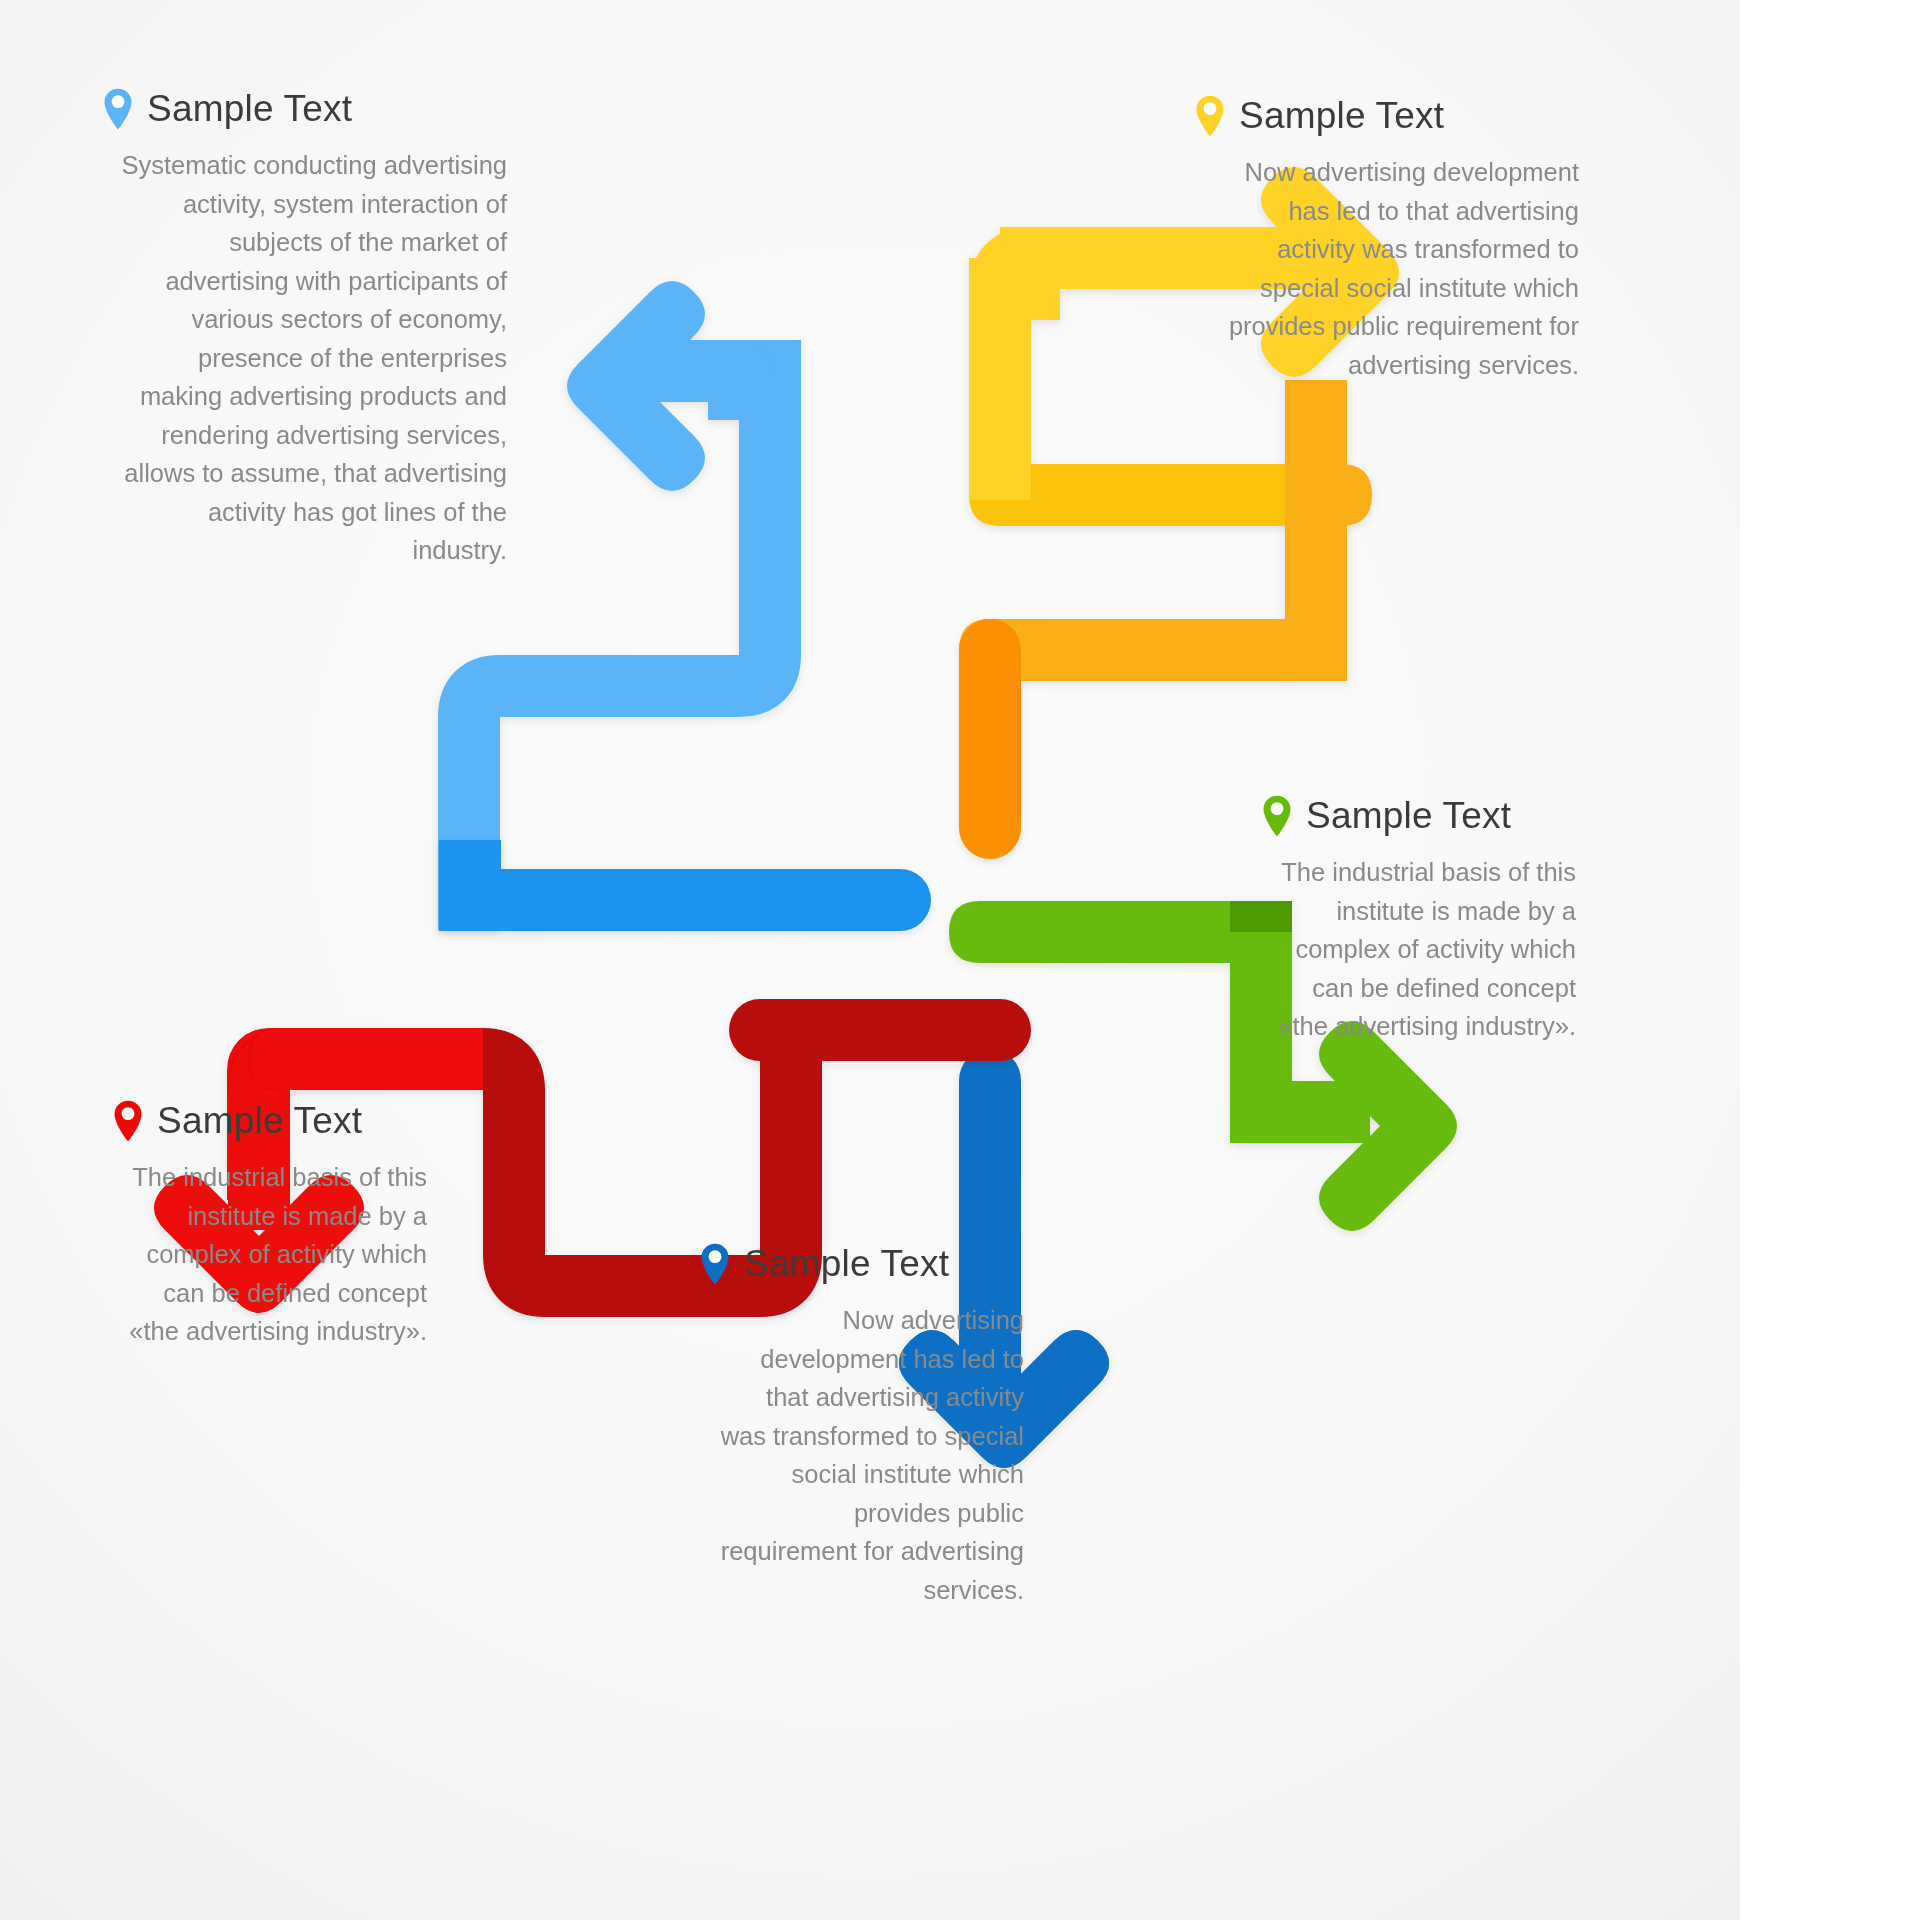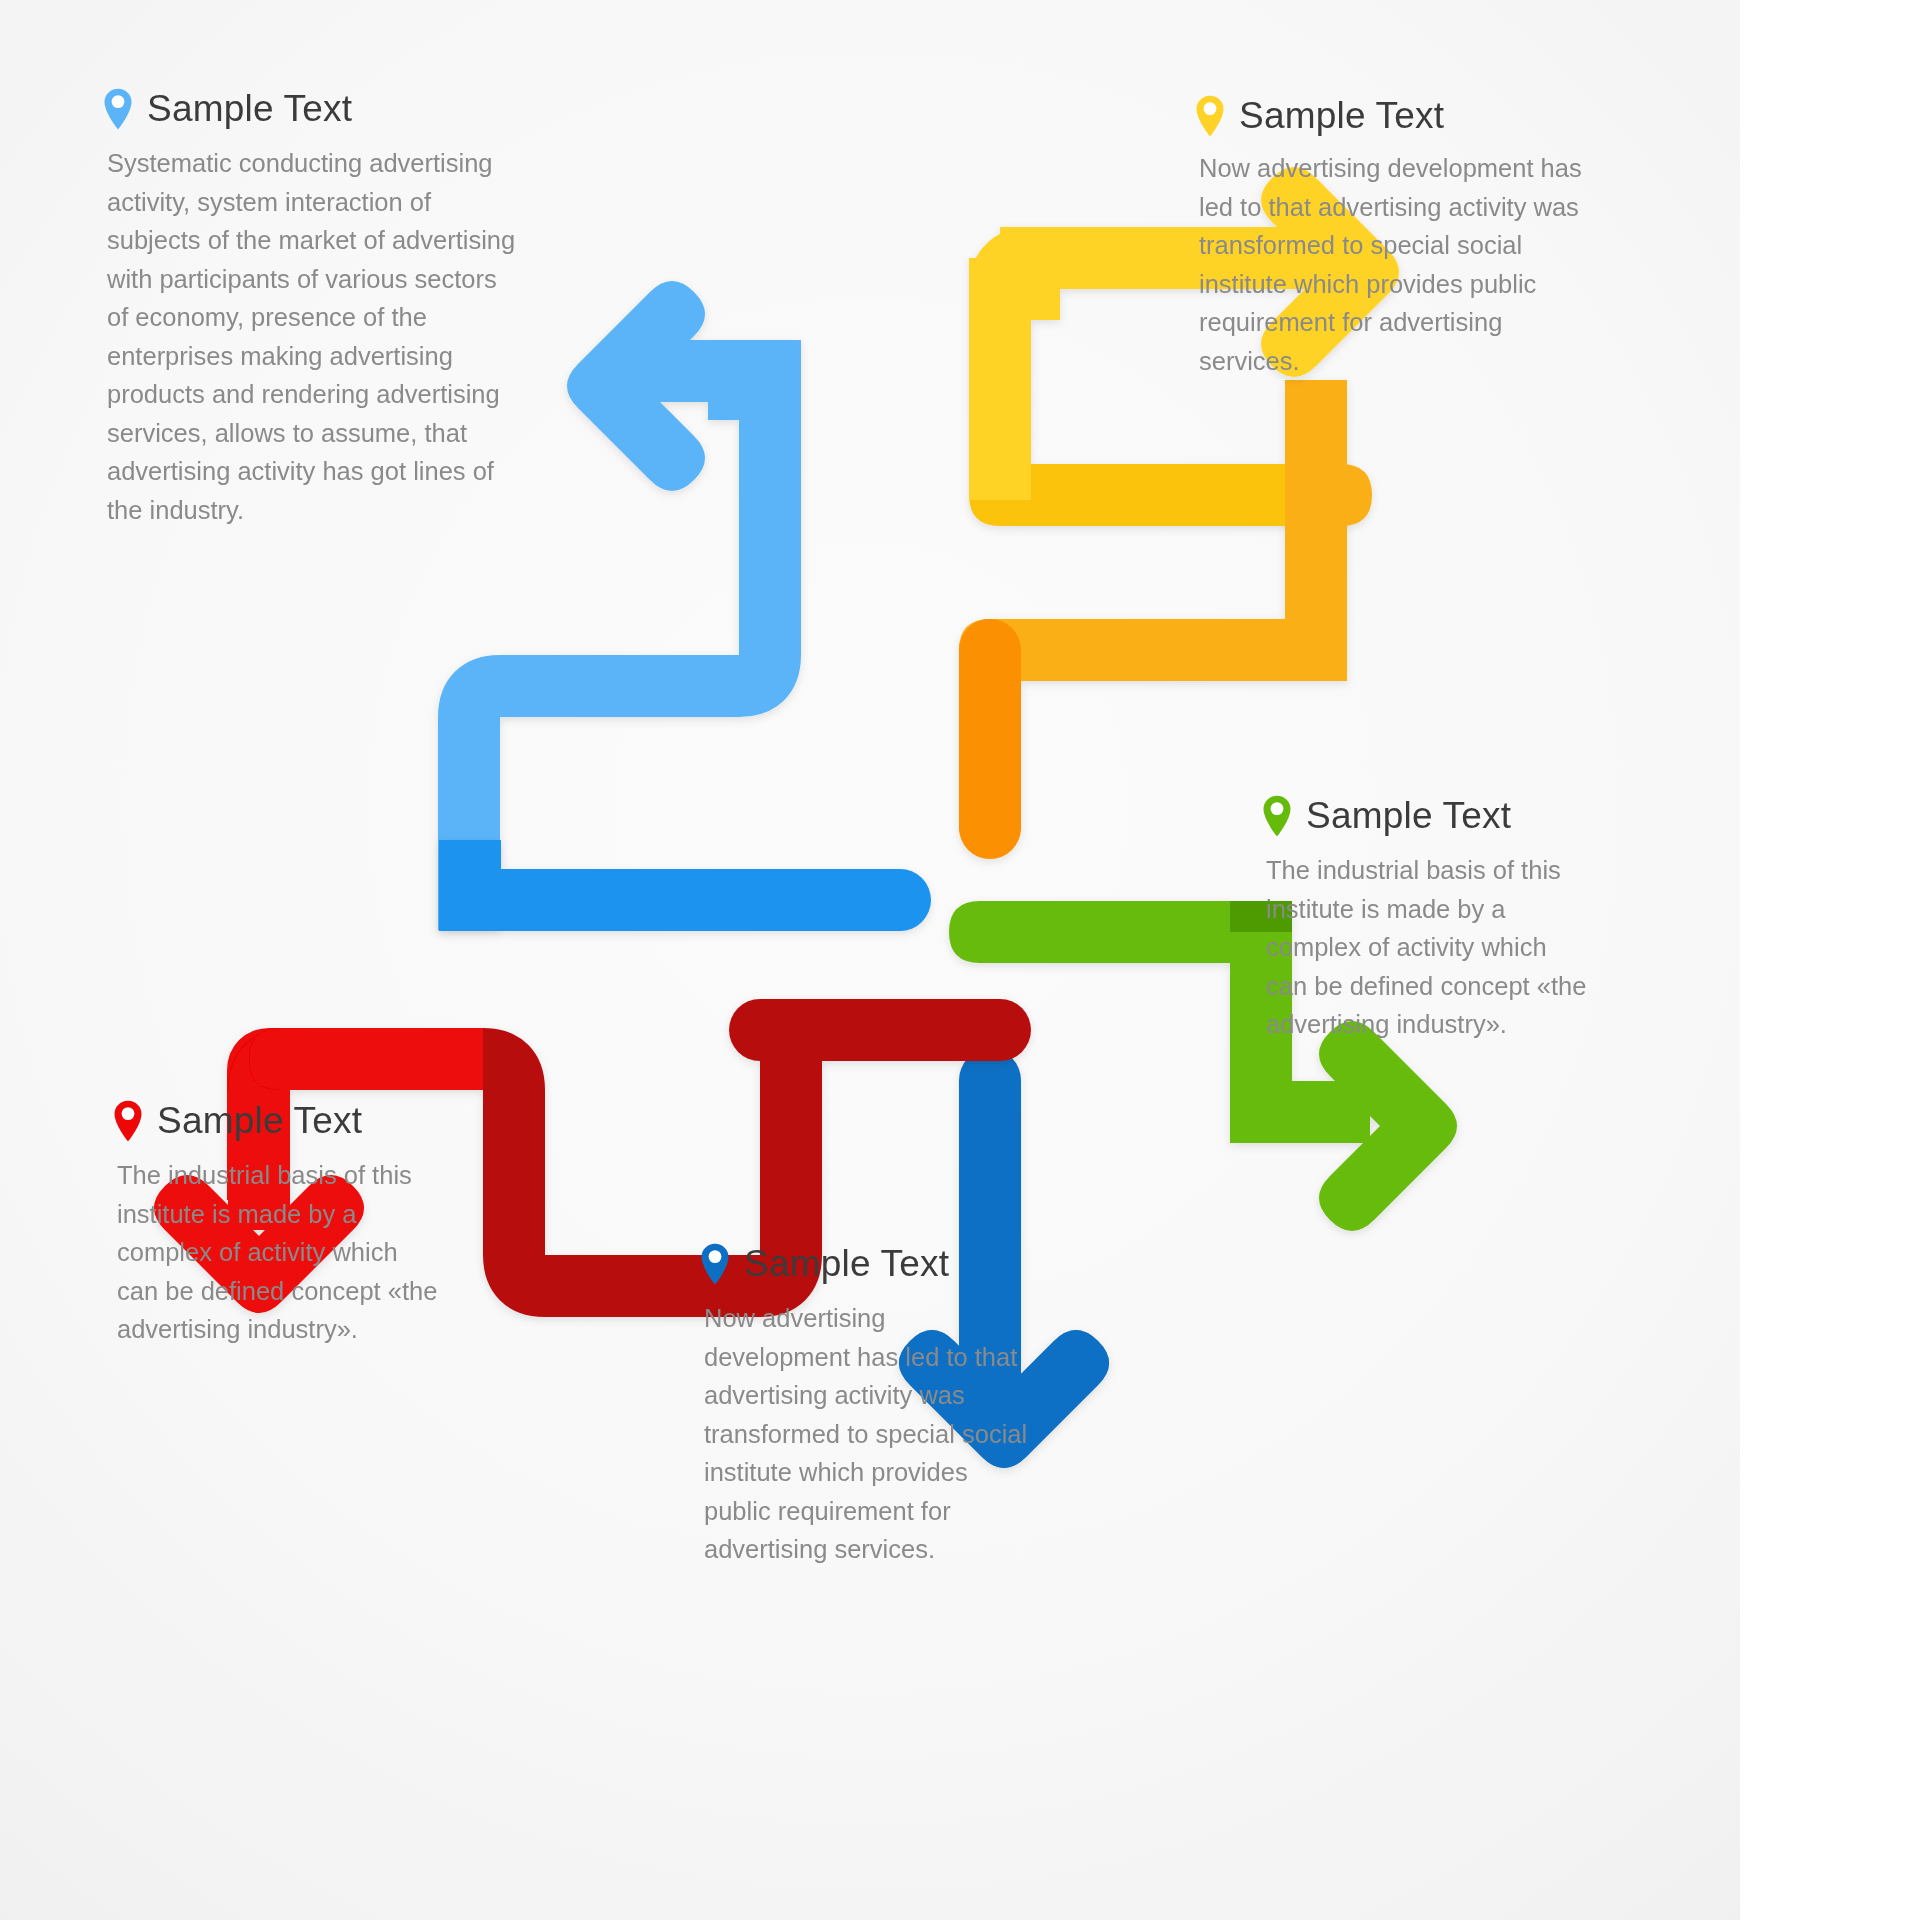--- a/index.html
+++ b/index.html
@@ -6,20 +6,21 @@
   html, body {
     width: 1920px; height: 1920px;
     overflow: hidden;
     font-family: "Liberation Sans", sans-serif;
   }
   #stage {
     position: relative;
     width: 1740px; height: 1920px;
     background: radial-gradient(ellipse 120% 110% at 50% 42%, #fbfbfb 0%, #f8f8f8 40%, #efefef 72%, #e6e6e6 100%);
     overflow: hidden;
+    text-align: right;
   }
   #arrows {
     position: absolute; left: 0; top: 0;
     width: 1920px; height: 1920px;
     pointer-events: none;
   }
   .textblock { position: absolute; }
   .tb-head {
     display: flex;
     align-items: center;
@@ -33,21 +34,21 @@
     font-weight: 400;
     letter-spacing: 0.2px;
     white-space: nowrap;
   }
   .tb-body {
     font-size: 25.5px;
     line-height: 38.5px;
     color: #8a8a8a;
     font-weight: 400;
   }
-  .tb-body p { margin: 4px; }
+  .tb-body p { margin: 16px; }
 
   
   #block-blue-left   { left: 103px;  top: 88px;  width: 420px; }
   #block-blue-left .tb-head { margin-bottom: 14px; }
   #block-yellow      { left: 1195px; top: 95px;  width: 400px; }
   #block-green       { left: 1262px; top: 795px; width: 330px; }
   #block-red         { left: 113px;  top: 1100px;width: 330px; }
   #block-blue-bottom { left: 700px;  top: 1243px;width: 340px; }
 
   #block-green .tb-head  { margin-bottom: 14px; }

